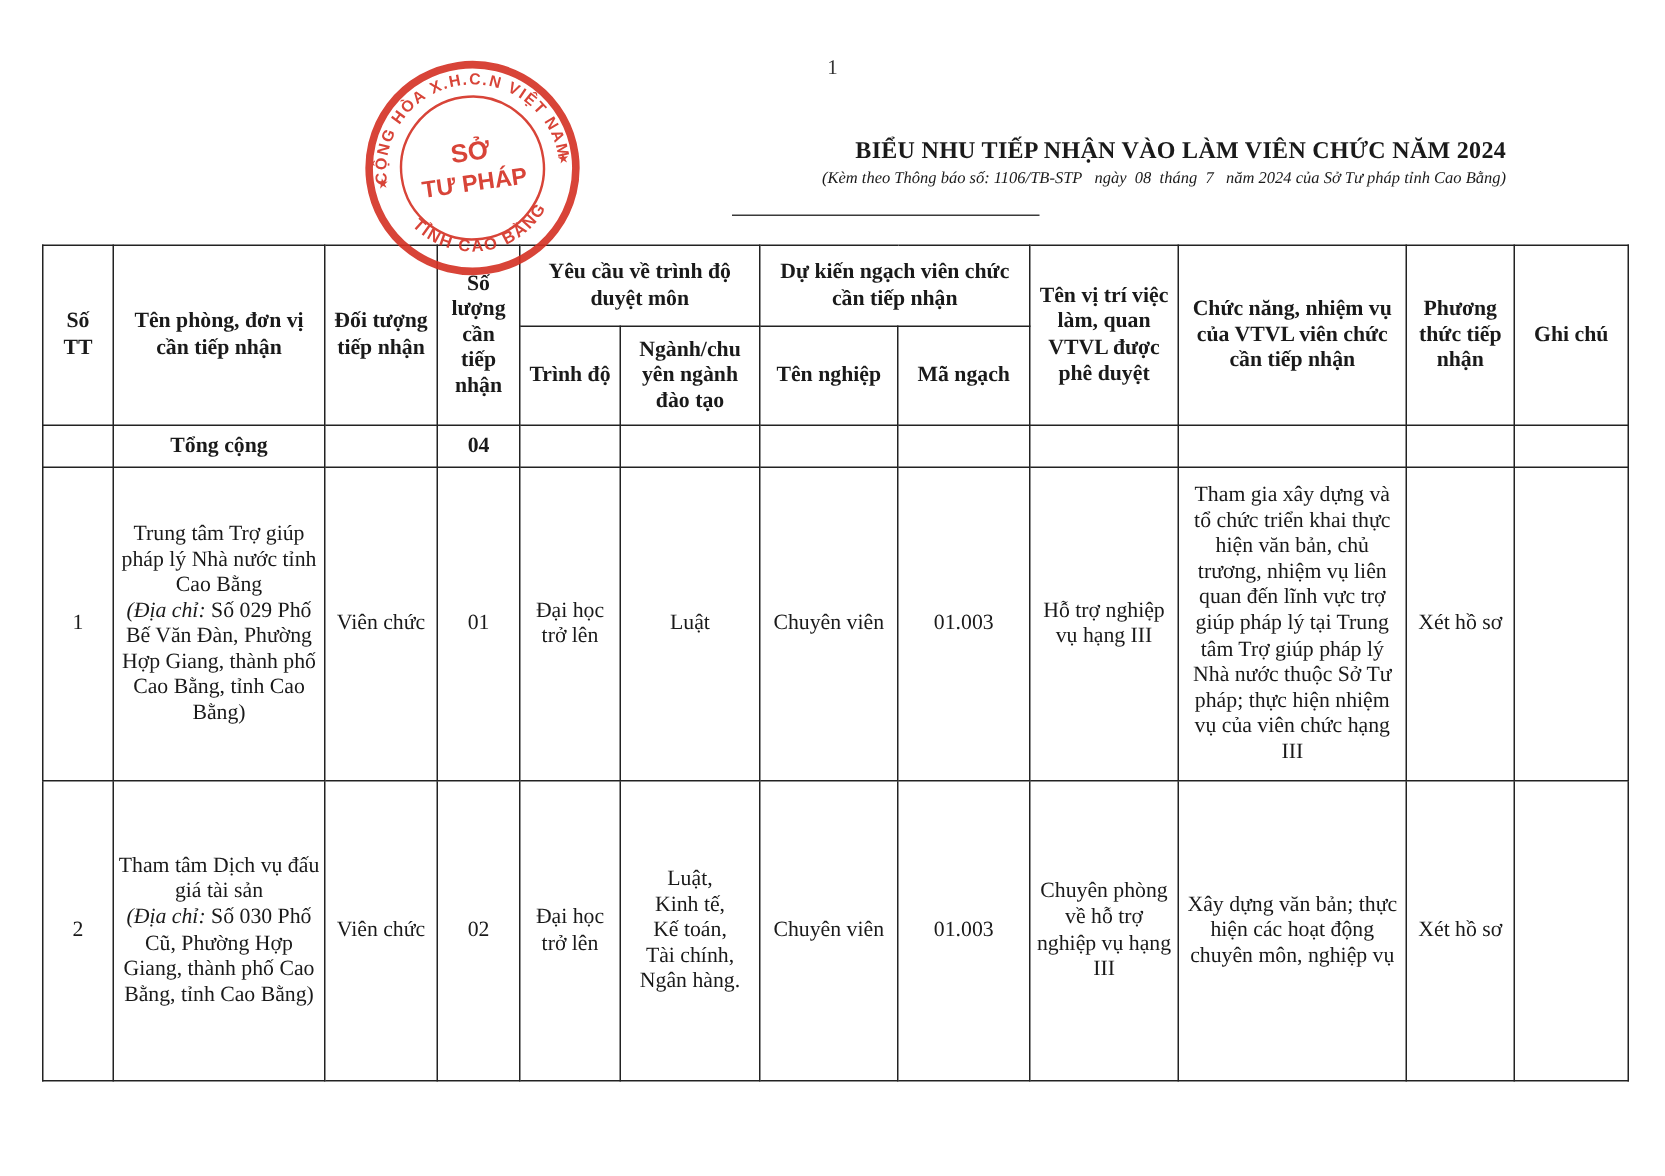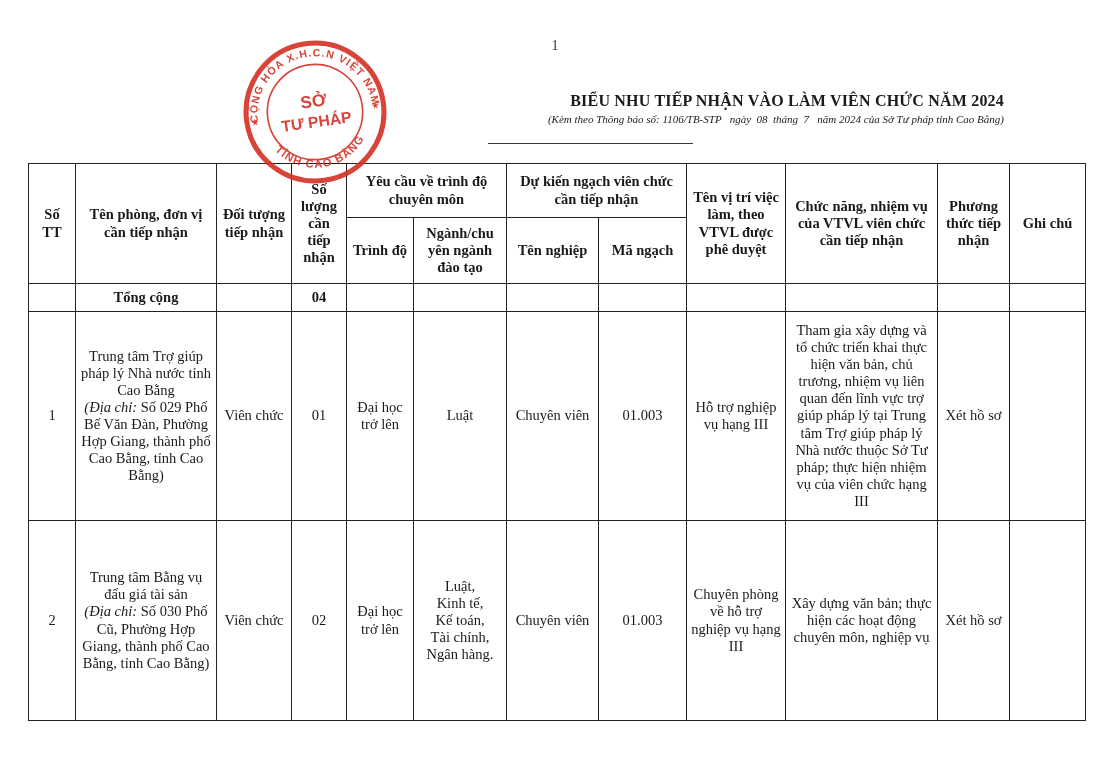--- a/index.html
+++ b/index.html
@@ -89,23 +89,23 @@
       <col style="width:72px">
       <col style="width:76px">
   </colgroup>
   <tbody>
       <tr class="hdr-a">
     <th rowspan="2" class="preline">Số
 TT</th>
     <th rowspan="2">Tên phòng, đơn vị cần tiếp nhận</th>
     <th rowspan="2">Đối tượng tiếp nhận</th>
     <th rowspan="2">Số lượng cần tiếp nhận</th>
-    <th colspan="2">Yêu cầu về trình độ chuyên môn</th>
+    <th colspan="2">Yêu cầu về trình độ duyệt môn</th>
     <th colspan="2">Dự kiến ngạch viên chức cần tiếp nhận</th>
-    <th rowspan="2">Tên vị trí việc làm, theo VTVL được phê duyệt</th>
+    <th rowspan="2">Tên vị trí việc làm, quan VTVL được phê duyệt</th>
     <th rowspan="2">Chức năng, nhiệm vụ của VTVL viên chức cần tiếp nhận</th>
     <th rowspan="2">Phương thức tiếp nhận</th>
     <th rowspan="2">Ghi chú</th>
   </tr>
   <tr class="hdr-b">
     <th>Trình độ</th>
     <th class="preline">Ngành/chu
 yên ngành
 đào tạo</th>
     <th>Tên nghiệp</th>
@@ -138,21 +138,21 @@
     <td>Chuyên viên</td>
     <td>01.003</td>
     <td>Hỗ trợ nghiệp vụ hạng III</td>
     <td class="justify">Tham gia xây dựng và tổ chức triển khai thực hiện văn bản, chủ trương, nhiệm vụ liên quan đến lĩnh vực trợ giúp pháp lý tại Trung tâm Trợ giúp pháp lý Nhà nước thuộc Sở Tư pháp; thực hiện nhiệm vụ của viên chức hạng III</td>
     <td>Xét hồ sơ</td>
     <td></td>
   </tr>
   <tr class="r2">
     <td>2</td>
     <td>
-      <span class="unit-name">Trung tâm Bằng vụ đấu giá tài sản</span><br>
+      <span class="unit-name">Tham tâm Dịch vụ đấu giá tài sản</span><br>
       <span class="unit-addr-label">(Địa chỉ:</span><span> Số 030 Phố Cũ, Phường Hợp Giang, thành phố Cao Bằng, tỉnh Cao Bằng)</span>
     </td>
     <td>Viên chức</td>
     <td>02</td>
     <td>Đại học trở lên</td>
     <td class="preline">Luật,
 Kinh tế,
 Kế toán,
 Tài chính,
 Ngân hàng.</td>

